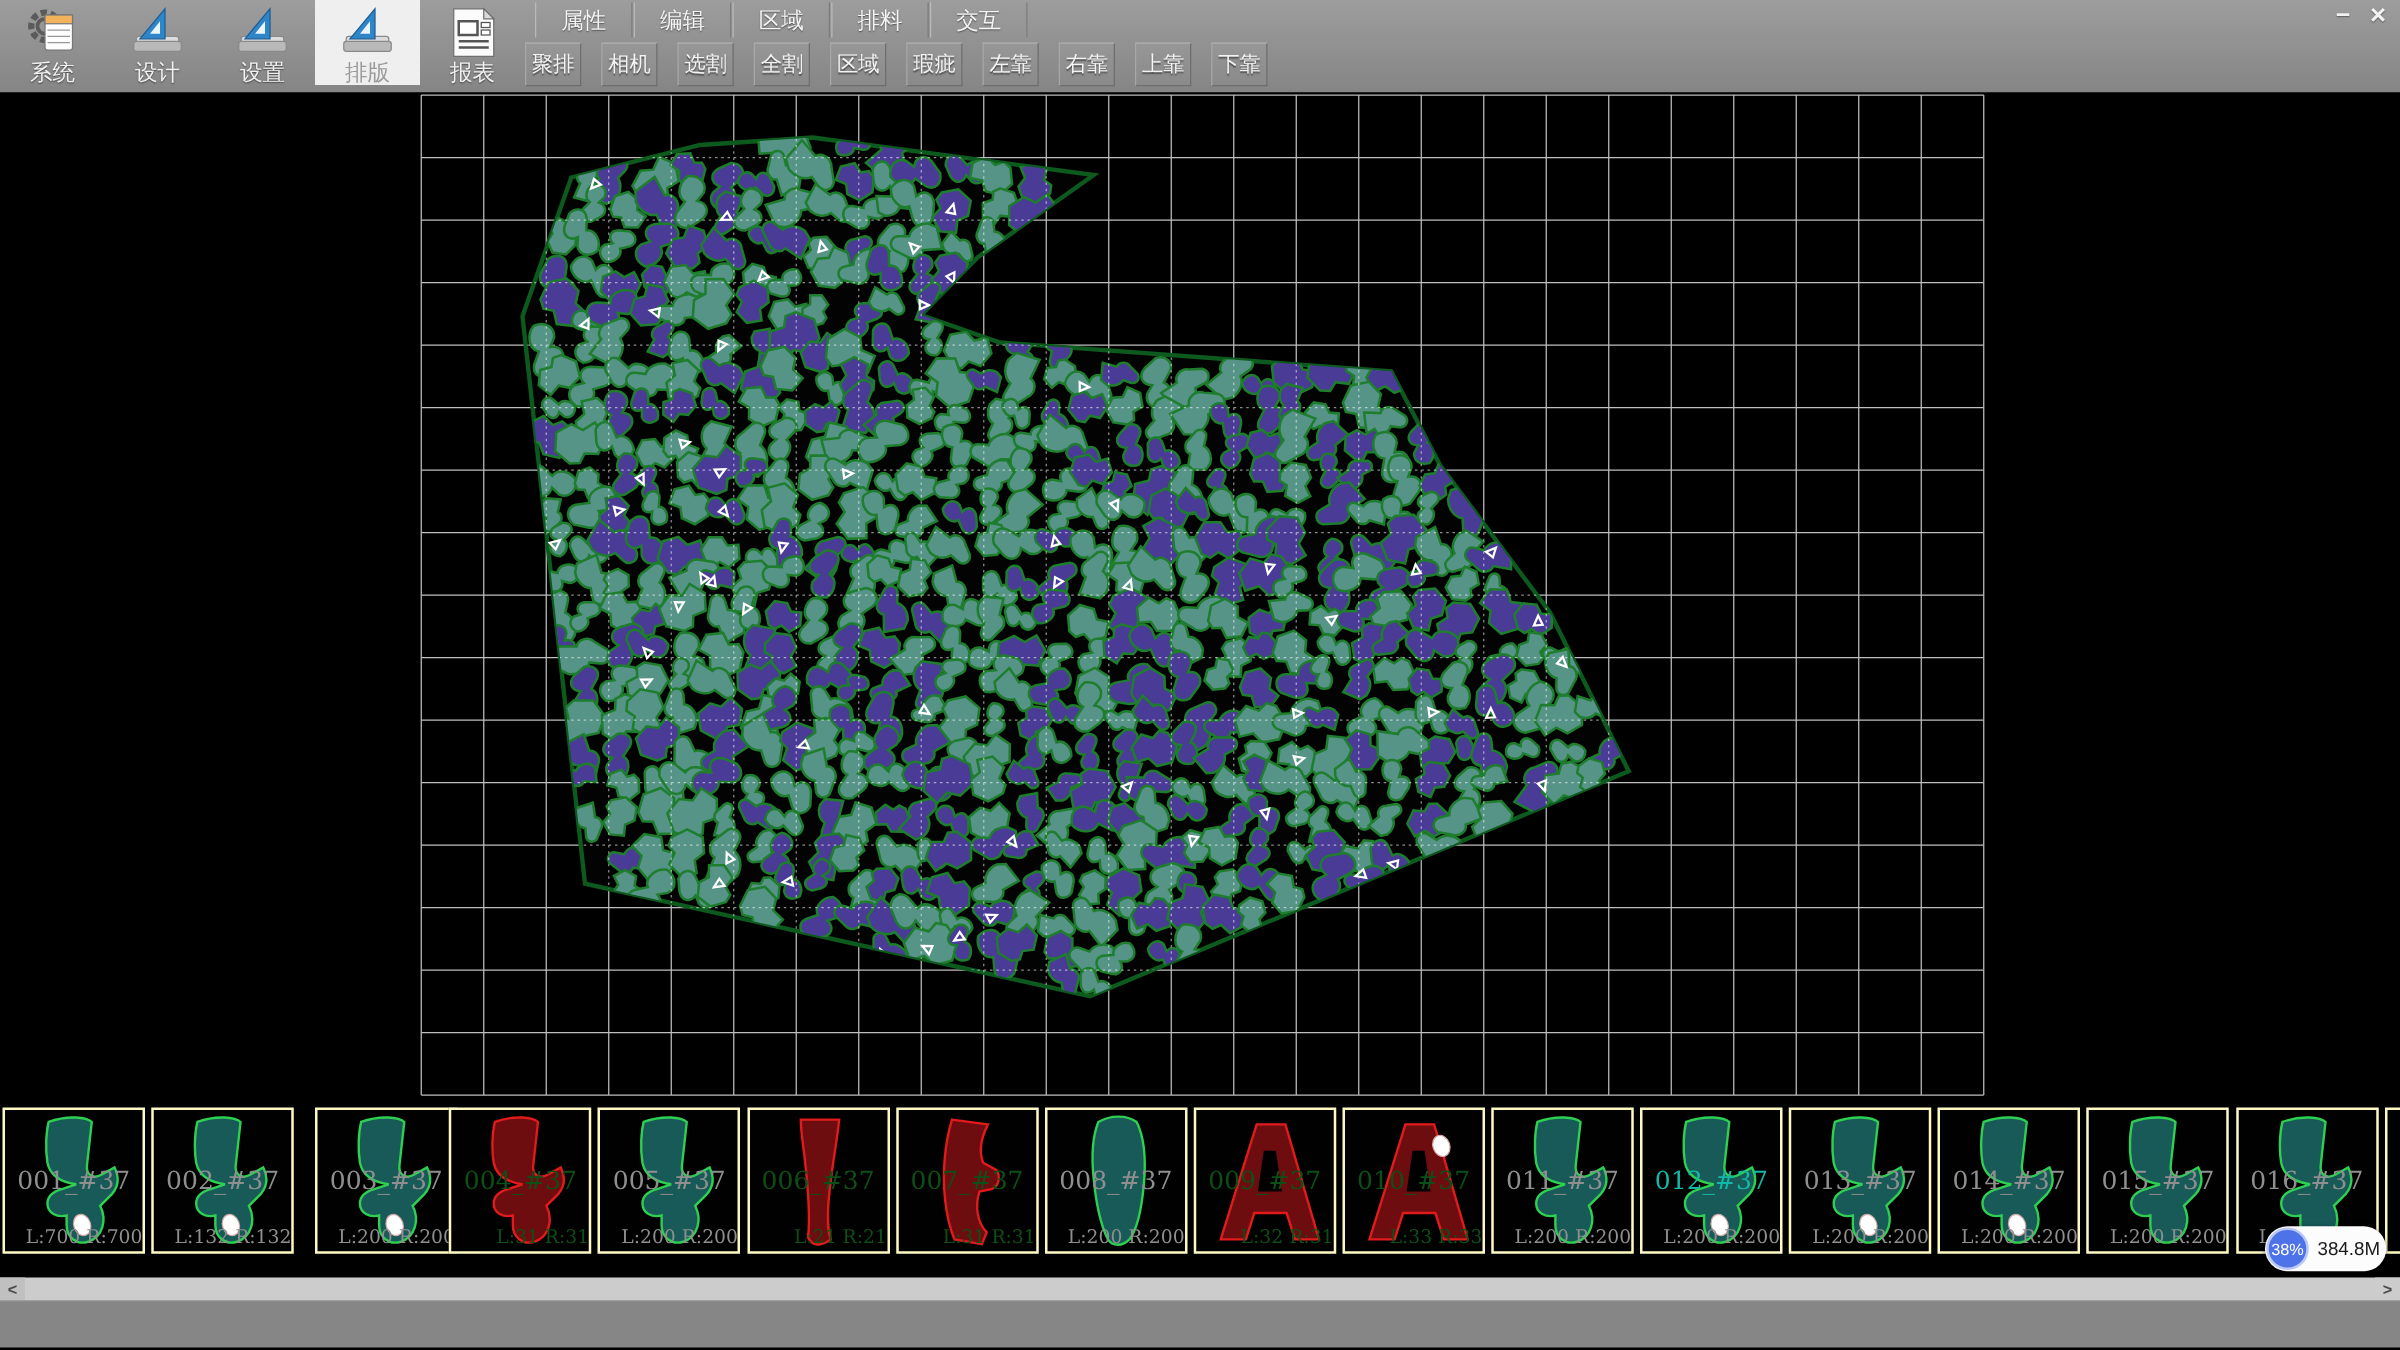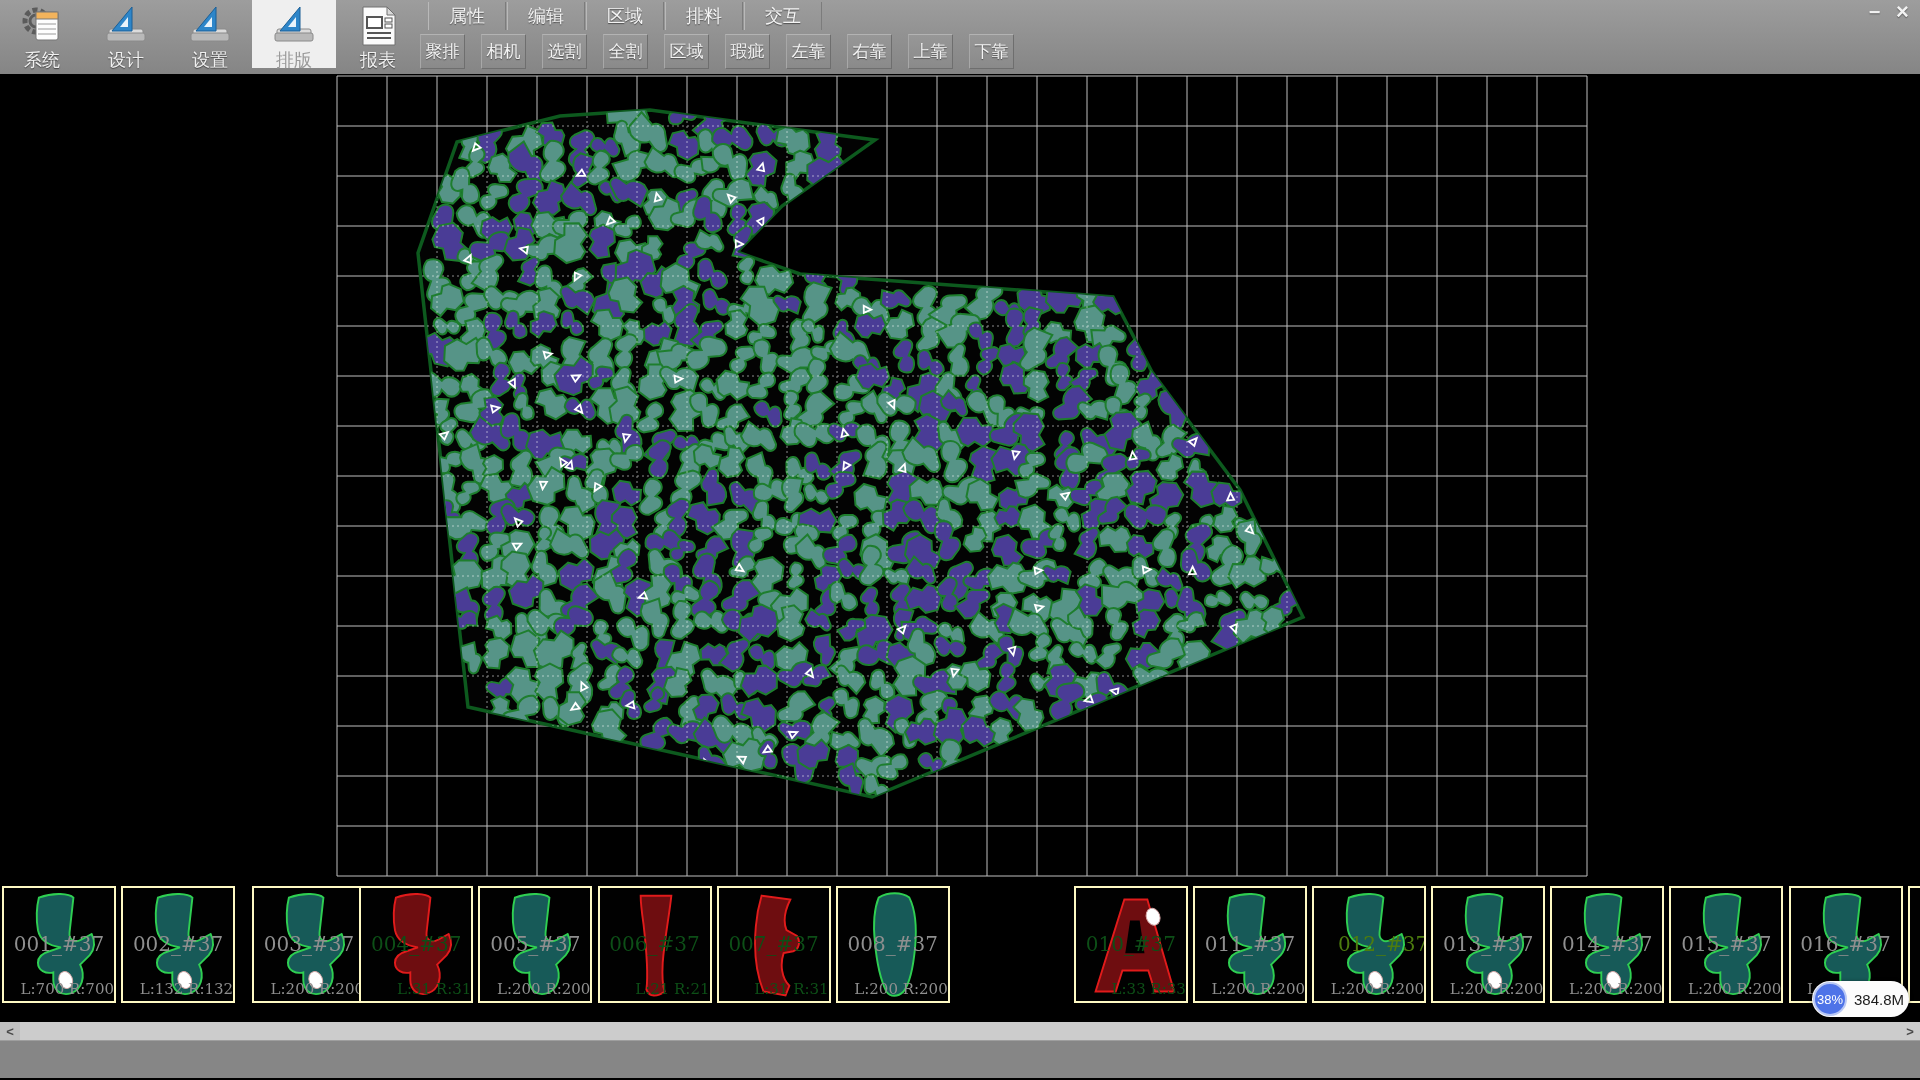--- a/index.html
+++ b/index.html
@@ -4,21 +4,21 @@
 <style>
   html,body{margin:0;padding:0;background:#000;}
   #app{position:relative;width:1920px;height:1080px;overflow:hidden;
        font-family:"Liberation Sans",sans-serif;background:#000;}
 
   
   #toolbar{position:absolute;left:0;top:0;width:1920px;height:74px;
            background:linear-gradient(#9d9d9d,#858585);}
   .tool-btn{position:absolute;top:0;width:84px;height:68px;display:flex;
             flex-direction:column;align-items:center;justify-content:flex-start;
-            cursor:default;}
+            cursor:default;font-family:Liberation Mono, monospace;}
   .tool-btn.active{background:#efefef;}
   .tool-btn .ticon{width:46px;height:46px;margin-top:3px;}
   .tool-btn .tlabel{font-size:18px;color:#f0f0f0;line-height:22px;
                     text-shadow:0 1px 1px rgba(60,60,60,.9);}
   .tool-btn.active .tlabel{color:#9a9a9a;text-shadow:none;}
 
   #tabs-row{position:absolute;left:428px;top:2px;height:30px;display:flex;}
   .menu-tab{width:76px;height:28px;display:flex;align-items:center;justify-content:center;
             font-size:18px;color:#f4f4f4;text-shadow:0 1px 1px rgba(70,70,70,.9);
             border-left:1px solid #b9b9b9;border-right:1px solid #7c7c7c;margin-right:1px;}
@@ -938,20 +938,28 @@
         <div class="thumb-id" style="color: rgb(13, 79, 23);">007_#37</div>
         <div class="thumb-lr" style="color: rgb(13, 79, 23);">L:31 R:31</div>
       </div>
       <div class="thumb-cell" style="left: 835.7px;">
         <svg width="96" height="115" viewBox="0 0 100 120">
           <path d="M34,10 C44,4 58,4 66,10 C72,22 74,40 72,62 C70,84 66,100 60,108 C54,114 46,114 42,108 C36,96 32,78 30,56 C28,36 30,20 34,10 Z" fill="#175a58" stroke="#2fcf52" stroke-width="2"></path>
         </svg>
         <div class="thumb-id" style="color: rgb(143, 143, 143);">008_#37</div>
         <div class="thumb-lr" style="color: rgb(143, 143, 143);">L:200 R:200</div>
       </div>
+      <div class="thumb-cell" style="left: 954.8px;">
+        <svg width="96" height="115" viewBox="0 0 100 120">
+          <path d="M12,108 L42,12 L66,12 L94,108 L74,108 L67,86 L40,86 L33,108 Z" fill="#6e0d10" stroke="#e11b1b" stroke-width="2"></path>
+          <path d="M48,34 L58,34 L63,68 L43,68 Z" fill="#000"></path>
+        </svg>
+        <div class="thumb-id" style="color: rgb(13, 79, 23);">009_#37</div>
+        <div class="thumb-lr" style="color: rgb(13, 79, 23);">L:32 R:31</div>
+      </div>
       <div class="thumb-cell" style="left: 1073.9px;">
         <svg width="96" height="115" viewBox="0 0 100 120">
           <path d="M12,108 L42,12 L66,12 L94,108 L74,108 L67,86 L40,86 L33,108 Z" fill="#6e0d10" stroke="#e11b1b" stroke-width="2"></path>
           <path d="M48,34 L58,34 L63,68 L43,68 Z" fill="#000"></path>
           <ellipse cx="72" cy="30" rx="7" ry="9" fill="#ffffff" stroke="#d8a8a8" transform="rotate(-20 72 30)"></ellipse>
         </svg>
         <div class="thumb-id" style="color: rgb(13, 79, 23);">010_#37</div>
         <div class="thumb-lr" style="color: rgb(13, 79, 23);">L:33 R:33</div>
       </div>
       <div class="thumb-cell" style="left: 1193px;">
@@ -959,21 +967,21 @@
           <path d="M28,10 C44,4 60,6 64,10 L60,46 C59,54 65,58 72,54 L83,48 C87,56 86,64 81,70 L71,80 C77,92 73,106 61,110 C51,113 43,106 43,96 L43,88 C35,90 27,86 27,78 C27,72 32,68 39,66 L51,62 C37,60 29,54 27,44 C25,32 26,18 28,10 Z" fill="#175a58" stroke="#2fcf52" stroke-width="2"></path>
         </svg>
         <div class="thumb-id" style="color: rgb(143, 143, 143);">011_#37</div>
         <div class="thumb-lr" style="color: rgb(143, 143, 143);">L:200 R:200</div>
       </div>
       <div class="thumb-cell" style="left: 1312.1px;">
         <svg width="96" height="115" viewBox="0 0 100 120">
           <path d="M28,10 C44,4 60,6 64,10 L60,46 C59,54 65,58 72,54 L83,48 C87,56 86,64 81,70 L71,80 C77,92 73,106 61,110 C51,113 43,106 43,96 L43,88 C35,90 27,86 27,78 C27,72 32,68 39,66 L51,62 C37,60 29,54 27,44 C25,32 26,18 28,10 Z" fill="#175a58" stroke="#2fcf52" stroke-width="2"></path>
           <ellipse cx="56" cy="96" rx="7" ry="9" fill="#ffffff" stroke="#d8a8a8" transform="rotate(-20 56 96)"></ellipse>
         </svg>
-        <div class="thumb-id" style="color: #4d7c0f; padding-left: 14px;">012_#37</div>
+        <div class="thumb-id" style="color: #14b8a6;">012_#37</div>
         <div class="thumb-lr" style="color: rgb(143, 143, 143);">L:200 R:200</div>
       </div>
       <div class="thumb-cell" style="left: 1431.2px;">
         <svg width="96" height="115" viewBox="0 0 100 120">
           <path d="M28,10 C44,4 60,6 64,10 L60,46 C59,54 65,58 72,54 L83,48 C87,56 86,64 81,70 L71,80 C77,92 73,106 61,110 C51,113 43,106 43,96 L43,88 C35,90 27,86 27,78 C27,72 32,68 39,66 L51,62 C37,60 29,54 27,44 C25,32 26,18 28,10 Z" fill="#175a58" stroke="#2fcf52" stroke-width="2"></path>
           <ellipse cx="56" cy="96" rx="7" ry="9" fill="#ffffff" stroke="#d8a8a8" transform="rotate(-20 56 96)"></ellipse>
         </svg>
         <div class="thumb-id" style="color: rgb(143, 143, 143);">013_#37</div>
         <div class="thumb-lr" style="color: rgb(143, 143, 143);">L:200 R:200</div>
       </div>

